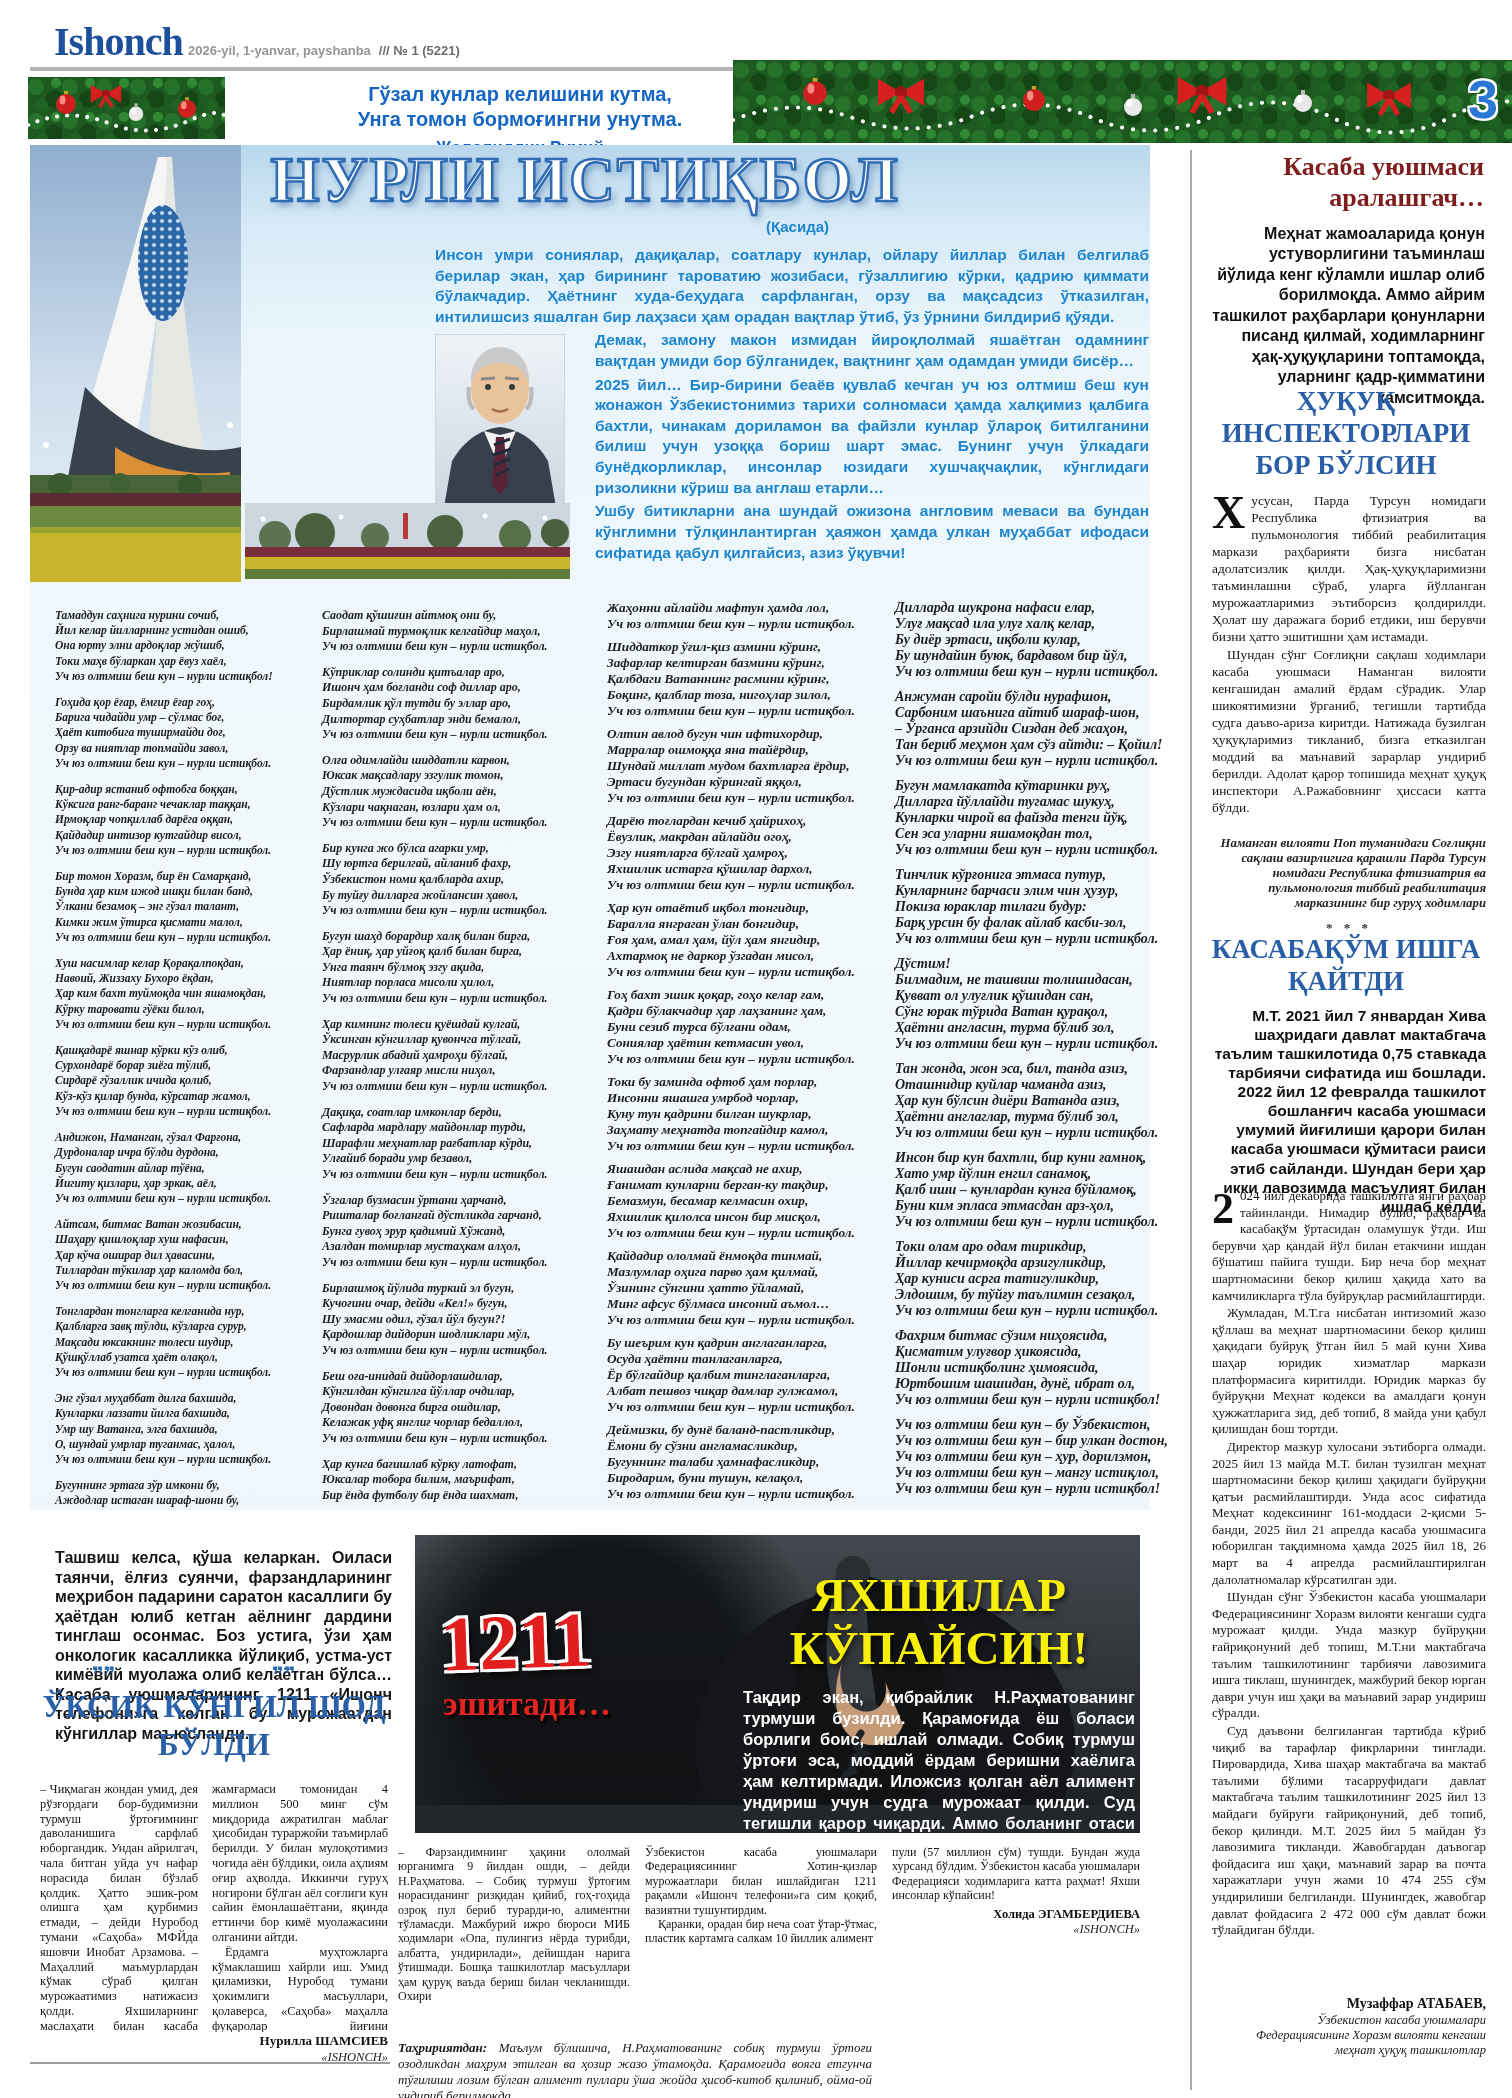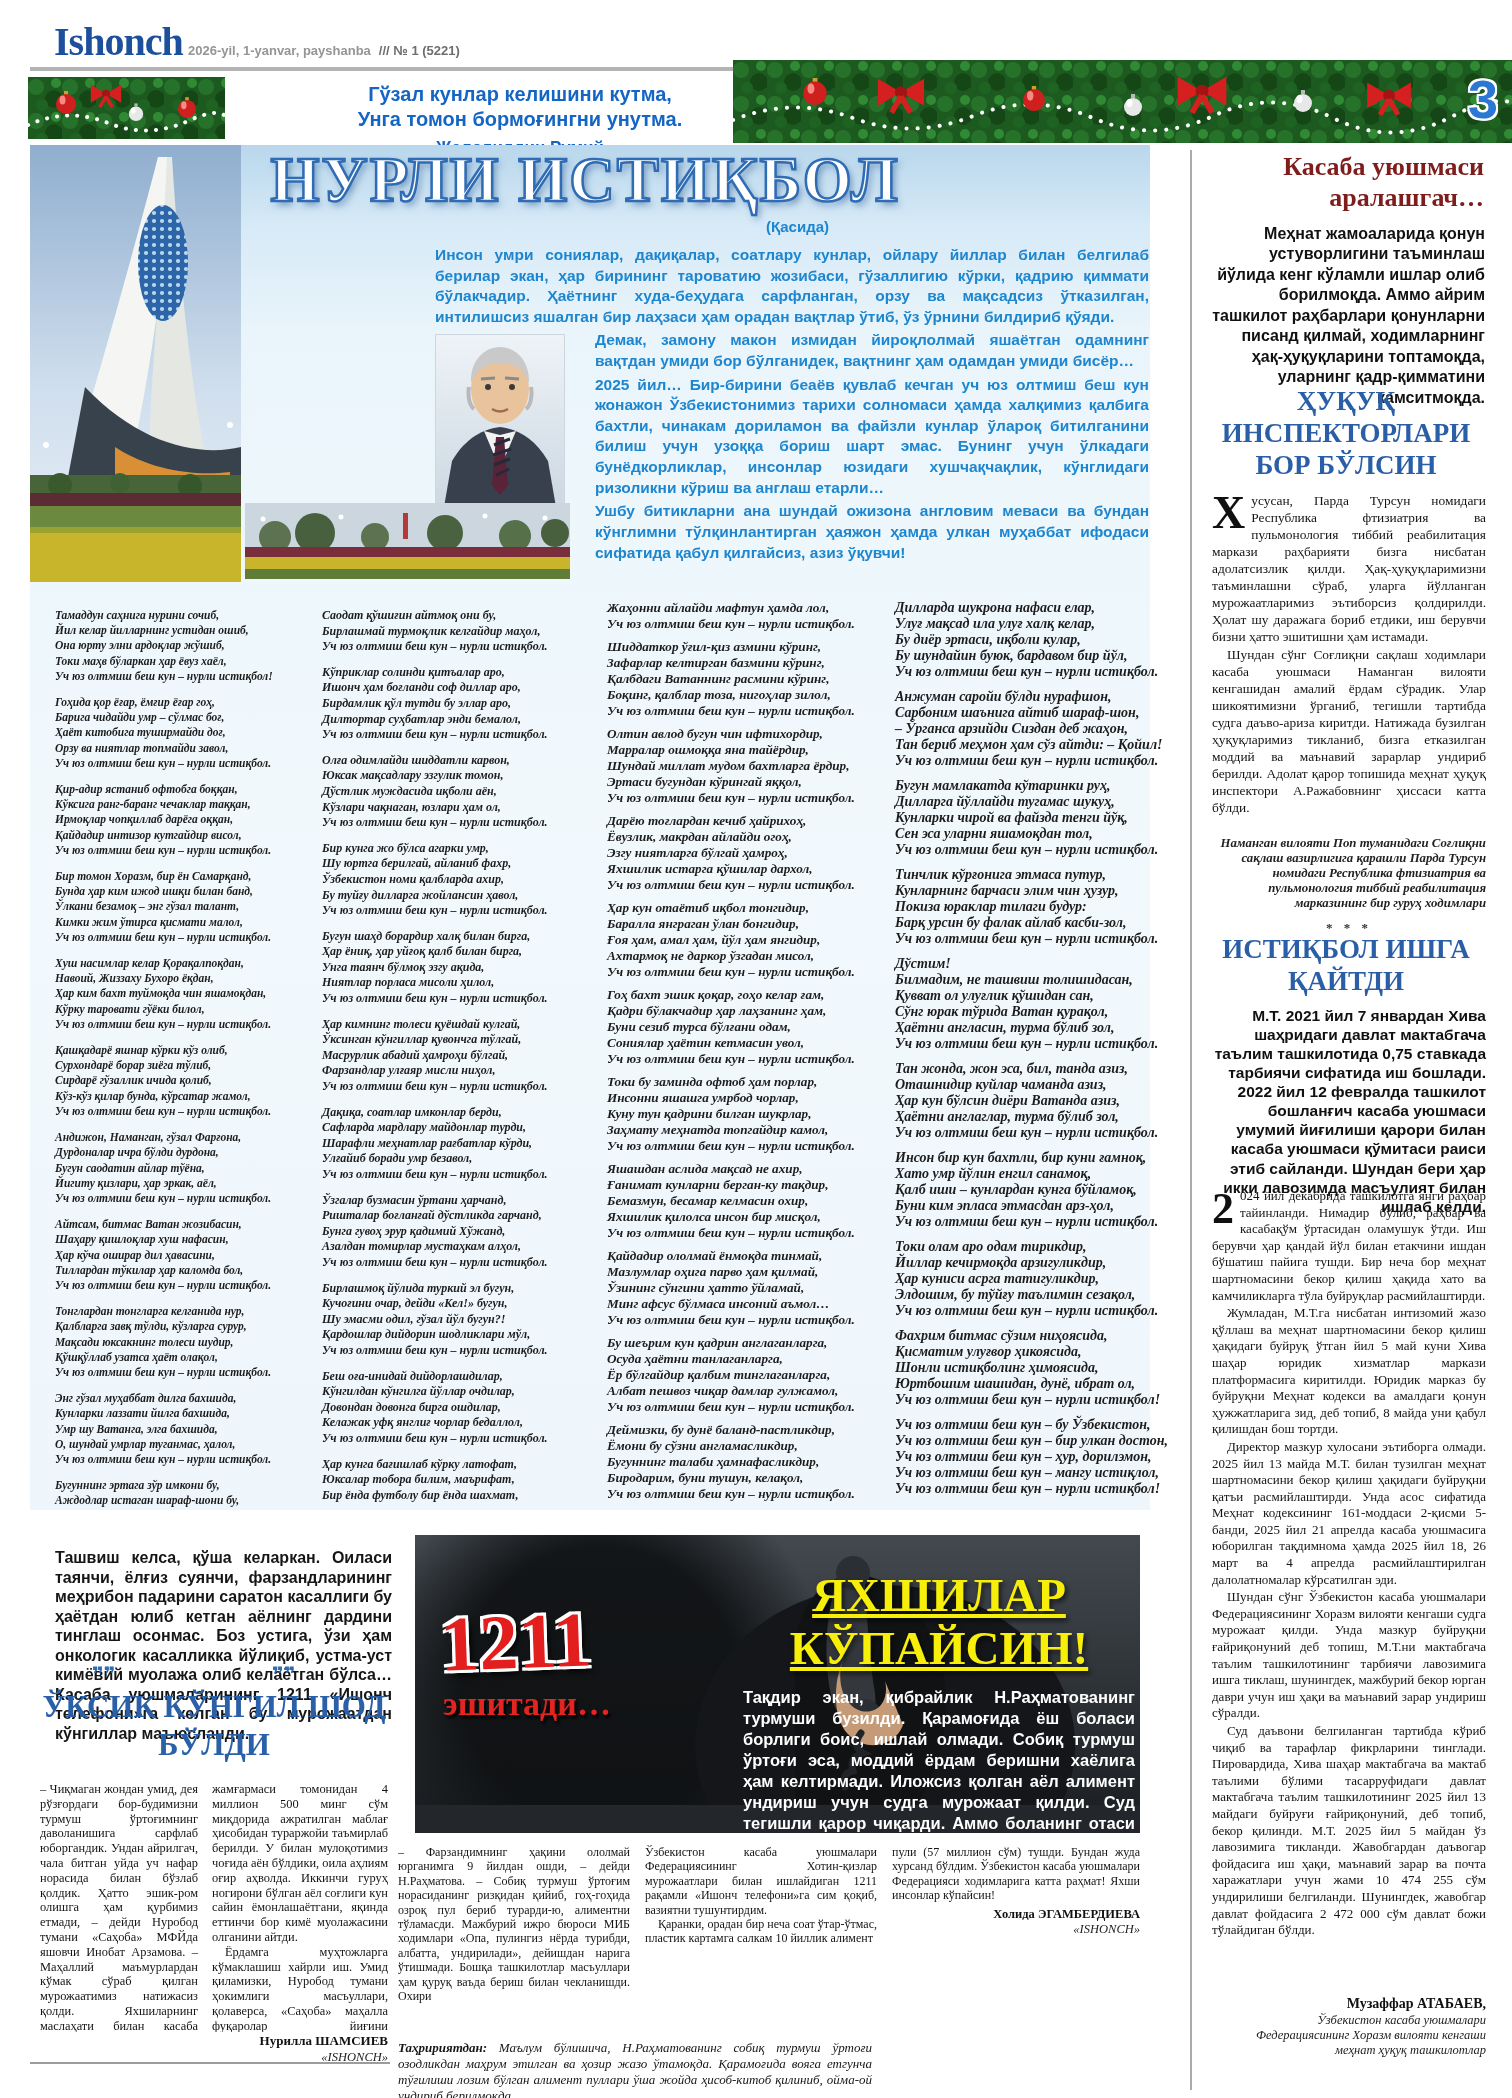--- a/index.html
+++ b/index.html
@@ -78,21 +78,21 @@
   .bl-col p{margin:0;}
   .bl-col p + p{text-indent:13px;}
   .bl-sig{left:212px;top:2032px;width:176px;text-align:right;}
   .bl-rule{left:30px;top:2062px;width:360px;height:2px;background:#9c9c9c;}
   
   .phone-photo{left:415px;top:1535px;width:725px;height:298px;background:#222;}
   .badge-1211{left:25px;top:68px;position:absolute;font:bold 78px/1 "Liberation Serif",serif;color:#e31e1e;transform:rotate(-2deg);
     text-shadow:-3px -3px 0 #fff,3px -3px 0 #fff,-3px 3px 0 #fff,3px 3px 0 #fff,4px 5px 6px #000;}
   .badge-cap{left:28px;top:152px;position:absolute;font:bold 34px/1 "Liberation Serif",serif;color:#e32421;text-shadow:2px 3px 3px #000;}
   .ym-head{left:322px;top:34px;position:absolute;width:404px;text-align:center;
-    font:bold 47px/1.12 "Liberation Serif",serif;color:#f7ee0a;text-shadow:2px 3px 5px rgba(0,0,0,.65);text-decoration:underline;}
+    font:bold 47px/1.12 "Liberation Serif",serif;color:#f7ee0a;text-shadow:2px 3px 5px rgba(0,0,0,.65);}
   .ym-lead{left:328px;top:152px;position:absolute;width:392px;font:bold 16.5px/21px "Liberation Sans",sans-serif;color:#fff;text-align:justify;}
   .bm-col{top:1845px;font:12px/14.4px "Liberation Serif",serif;text-align:justify;color:#141414;height:190px;overflow:hidden;}
   .bm-c1{left:398px;width:232px;}
   .bm-c2{left:645px;width:232px;}
   .bm-c3{left:892px;width:248px;height:205px;}
   .bm-col p{margin:0;}
   .bm-col p + p{text-indent:13px;}
   .bm-sig{text-align:right;margin-top:4px;}
   .bm-sig .sig-name{font-size:12.5px;line-height:15px;}
   .ed-note{left:398px;top:2040px;width:474px;font:italic 13px/16px "Liberation Serif",serif;color:#161616;text-align:justify;}
@@ -309,21 +309,21 @@
 <div class="abs sb-lead sb-lead1">Меҳнат жамоаларида қонун устуворлигини таъминлаш йўлида кенг кўламли ишлар олиб борилмоқда. Аммо айрим ташкилот раҳбарлари қонунларни писанд қилмай, ходимларнинг ҳақ-ҳуқуқларини топтамоқда, уларнинг қадр-қимматини камситмоқда.</div>
 
 <div class="abs sb-head sb-head2">ҲУҚУҚ ИНСПЕКТОРЛАРИ БОР БЎЛСИН</div>
 <div class="abs sb-body sb-body2">
   <p><span class="dropcap">Х</span><span>усусан, Парда Турсун номидаги Республика фтизиатрия ва пульмонология тиббий реабилитация маркази раҳбарияти бизга нисбатан адолатсизлик қилди. Ҳақ-ҳуқуқларимизни таъминлашни сўраб, уларга йўлланган мурожаатларимиз эътиборсиз қолдирилди. Ҳолат шу даражага бориб етдики, иш берувчи бизни ҳатто эшитишни ҳам истамади.</span></p>
   <p>Шундан сўнг Соғлиқни сақлаш ходимлари касаба уюшмаси Наманган вилояти кенгашидан амалий ёрдам сўрадик. Улар шикоятимизни ўрганиб, тегишли тартибда судга даъво-ариза киритди. Натижада бузилган ҳуқуқларимиз тикланиб, бизга етказилган моддий ва маънавий зарарлар ундириб берилди. Адолат қарор топишида меҳнат ҳуқуқ инспектори А.Ражабовнинг ҳиссаси катта бўлди.</p>
 </div>
 <div class="abs sb-attr">Наманган вилояти Поп туманидаги Соғлиқни сақлаш вазирлигига қарашли Парда Турсун номидаги Республика фтизиатрия ва пульмонология тиббий реабилитация марказининг бир гуруҳ ходимлари</div>
 <div class="abs stars">* * *</div>
 
-<div class="abs sb-head sb-head3">ИСТИҚБОЛ ИШГА ҚАЙТДИ</div>
+<div class="abs sb-head sb-head3">КАСАБАҚЎМ ИШГА ҚАЙТДИ</div>
 <div class="abs sb-lead sb-lead3">М.Т. 2021 йил 7 январдан Хива шаҳридаги давлат мактабгача таълим ташкилотида 0,75 ставкада тарбиячи сифатида иш бошлади. 2022 йил 12 февралда ташкилот бошланғич касаба уюшмаси умумий йиғилиши қарори билан касаба уюшмаси қўмитаси раиси этиб сайланди. Шундан бери ҳар икки лавозимда масъулият билан ишлаб келди.</div>
 <div class="abs sb-body sb-body3">
   <p><span class="dropcap" style="font-size:44px;">2</span><span>024 йил декабрида ташкилотга янги раҳбар тайинланди. Нимадир бўлиб, раҳбар ва касабақўм ўртасидан оламушук ўтди. Иш берувчи ҳар қандай йўл билан етакчини ишдан бўшатиш пайига тушди. Бир неча бор меҳнат шартномасини бекор қилиш ҳақида хато ва камчиликларга тўла буйруқлар расмийлаштирди.</span></p>
   <p>Жумладан, М.Т.га нисбатан интизомий жазо қўллаш ва меҳнат шартномасини бекор қилиш ҳақидаги буйруқ ўтган йил 5 май куни Хива шаҳар юридик хизматлар маркази платформасига киритилди. Юридик марказ бу буйруқни Меҳнат кодекси ва амалдаги қонун ҳужжатларига зид, деб топиб, 8 майда уни қабул қилишдан бош тортди.</p>
   <p>Директор мазкур хулосани эътиборга олмади. 2025 йил 13 майда М.Т. билан тузилган меҳнат шартномасини бекор қилиш ҳақидаги буйруқни қатъи расмийлаштирди. Унда асос сифатида Меҳнат кодексининг 161-моддаси 2-қисми 5-банди, 2025 йил 21 апрелда касаба уюшмасига юборилган тақдимнома ҳамда 2025 йил 18, 26 март ва 4 апрелда расмийлаштирилган далолатномалар кўрсатилган эди.</p>
   <p>Шундан сўнг Ўзбекистон касаба уюшмалари Федерациясининг Хоразм вилояти кенгаши судга мурожаат қилди. Унда мазкур буйруқни ғайриқонуний деб топиш, М.Т.ни мактабгача таълим ташкилотининг тарбиячи лавозимига ишга тиклаш, шунингдек, мажбурий бекор юрган даври учун иш ҳақи ва маънавий зарар ундириш сўралди.</p>
   <p>Суд даъвони белгиланган тартибда кўриб чиқиб ва тарафлар фикрларини тинглади. Пировардида, Хива шаҳар мактабгача ва мактаб таълими бўлими тасарруфидаги давлат мактабгача таълим ташкилотининг 2025 йил 13 майдаги буйруғи ғайриқонуний, деб топиб, бекор қилинди. М.Т. 2025 йил 5 майдан ўз лавозимига тикланди. Жавобгардан даъвогар фойдасига иш ҳақи, маънавий зарар ва почта харажатлари учун жами 10 474 255 сўм ундирилиши белгиланди. Шунингдек, жавобгар давлат фойдасига 2 472 000 сўм давлат божи тўлайдиган бўлди.</p>
 </div>
 <div class="abs sb-sig">
   <div class="sig-name">Музаффар АТАБАЕВ,</div>

